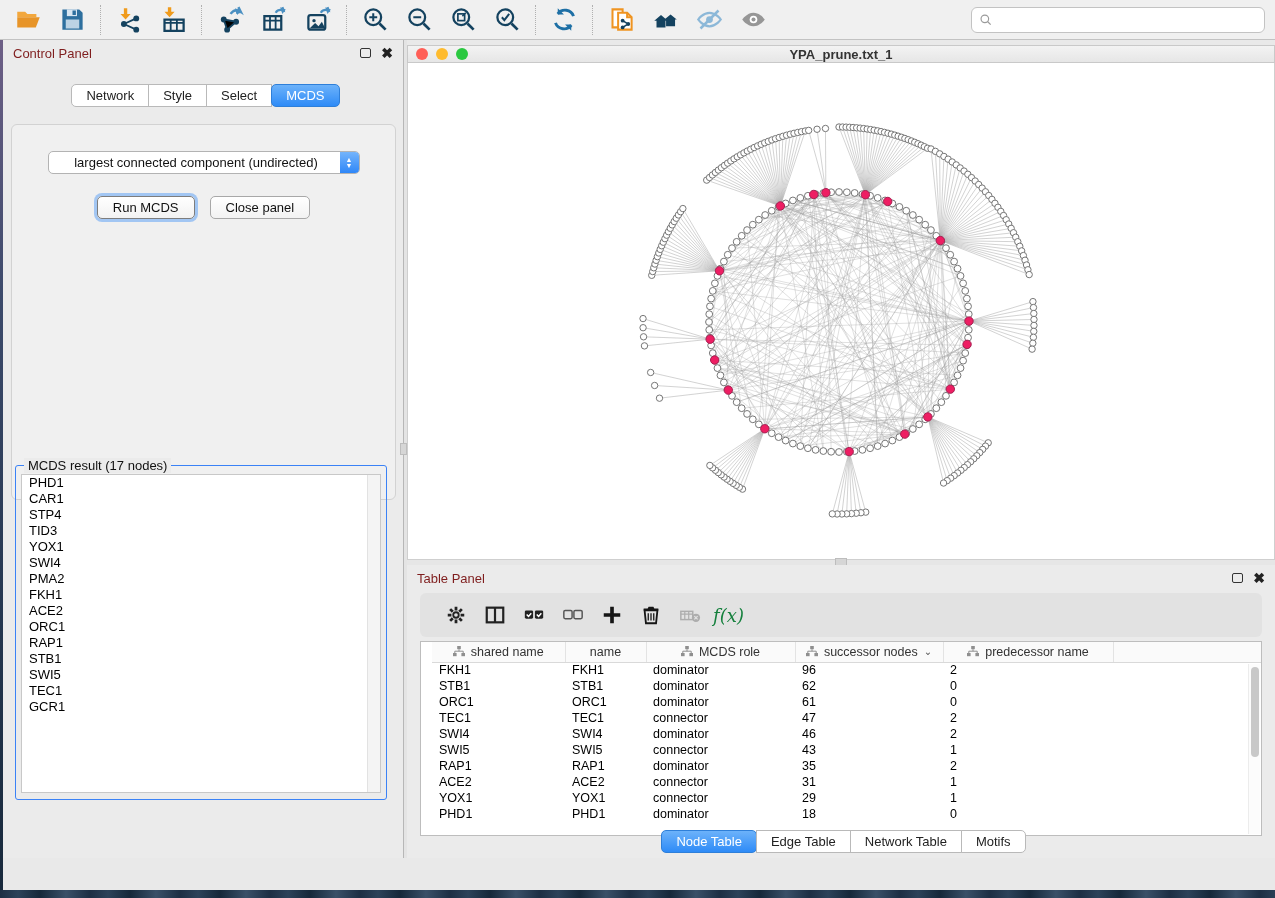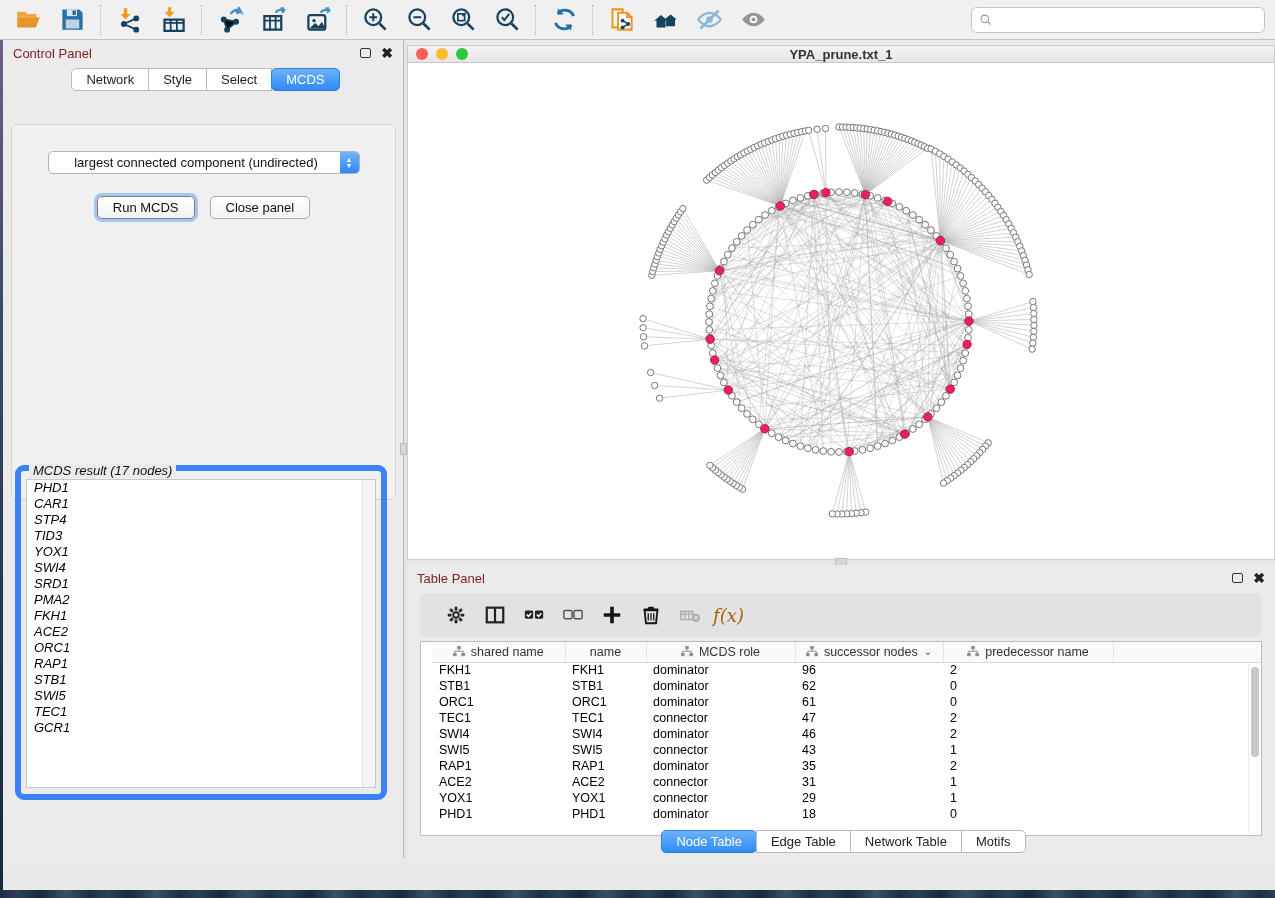--- a/index.html
+++ b/index.html
@@ -25,40 +25,40 @@
   .search-box input { border:none; outline:none; flex:1; font-size:13px; background:transparent;
      font-family:"Liberation Sans", sans-serif; padding-left:5px; }
 
   
   .control-panel { position:absolute; left:3px; top:40px; width:400px; height:818px; background:#ebebeb; }
   .panel-head { height:26px; display:flex; align-items:center; padding:0 10px; }
   .panel-title { font-size:13px; color:#7f1d1d; }
   .panel-head-icons { margin-left:auto; display:flex; gap:10px; align-items:center; }
   .float-glyph { width:11px; height:10px; border:1.5px solid #333; border-radius:2px; display:inline-block; cursor:pointer; }
   .close-glyph { font-size:14px; font-weight:bold; color:#222; line-height:10px; cursor:pointer; }
-  .seg-row { display:flex; justify-content:center; margin-top:2px; position:relative; z-index:2;padding-left:6px; }
+  .seg-row { display:flex; justify-content:center; margin-top:18px; position:relative; z-index:2;padding-left:6px; }
   .seg { background:#fff; border:1px solid #b9b9b9; padding:3px 14px; font-size:13px; color:#222;
      margin-left:-1px; cursor:pointer; }
   .seg:first-child { border-top-left-radius:5px; border-bottom-left-radius:5px; }
   .seg:last-child  { border-top-right-radius:5px; border-bottom-right-radius:5px; }
   .seg.active { background:linear-gradient(#6cb2fa,#2e8bf7); border-color:#2e7fd9; color:#fff; border-radius:5px;text-align:center; }
   .cp-body { position:absolute; left:8px; right:7px; top:84px; height:376px; background:#f0f0f0;
      border:1px solid #d2d2d2; border-radius:6px; padding-top:26px; text-align:center; }
   .opt-label { font-size:13px; color:#111; margin-bottom:12px; }
   .dropdown { width:312px; height:23px; margin:0 auto 22px auto; background:#fff; border:1px solid #b3b3b3;
      border-radius:5px; display:flex; align-items:center; cursor:pointer; }
   .dropdown .dd-text { flex:1; font-size:13px; text-align:center; color:#111; padding-left:4px; }
   .dd-stepper { width:19px; height:21px; border-radius:0 4px 4px 0; background:linear-gradient(#74b4fb,#2f87f8);
      display:flex; flex-direction:column; align-items:center; justify-content:center; color:#fff; font-size:7px; line-height:6px; }
   .btn-row { display:flex; justify-content:center; gap:15px; }
   .btn { background:linear-gradient(#fff,#f2f2f2); border:1px solid #a8a8a8; border-radius:5px;
      font-size:13px; color:#111; padding:3px 15px; cursor:pointer; font-family:"Liberation Sans", sans-serif; }
   .btn.focus-ring { box-shadow:0 0 0 3px rgba(110,170,245,.6); border-color:#7d7d7d; }
   .result-group { position:absolute; left:12px; right:16px; top:425px; bottom:58px;
-     border:6px solid #3b82f6; border-radius:9px;font-style:italic; }
+     border:1px solid #3b82f6; border-radius:3px; }
   .result-legend { position:absolute; top:-8px; left:8px; background:#ebebeb; padding:0 4px; font-size:13px; color:#111; }
   .result-list { position:absolute; left:5px; right:5px; top:8px; bottom:6px; background:#fff;
      border:1px solid #c8c8c8; overflow:hidden; }
   .result-scroll { position:absolute; top:0; right:0; bottom:0; width:13px; background:#f4f4f4; border-left:1px solid #e2e2e2; }
   .mcds-item { font-size:13px; color:#000; line-height:16px; padding-left:7px; }
 
   .v-splitter { position:absolute; left:403px; top:40px; width:4px; height:818px; background:#e4e4e4;
      border-left:1px solid #b7b7b7; cursor:col-resize; }
   .v-splitter .grip { position:absolute; left:-4px; top:403px; width:7px; height:12px; background:#d6d6d6; border:1px solid #bdbdbd; }
 
@@ -80,21 +80,21 @@
   .h-splitter { position:absolute; left:407px; top:560px; width:868px; height:5px; background:#e6e6e6; cursor:row-resize; }
   .h-splitter .grip { position:absolute; left:428px; top:-2px; width:12px; height:8px; background:#d6d6d6; border:1px solid #bdbdbd; }
 
   
   .table-panel { position:absolute; left:407px; top:565px; width:868px; height:293px; background:#ebebeb; }
   .tp-toolbar { position:absolute; left:13px; right:13px; top:28px; height:44px; background:#e2e2e2;
      border-radius:6px; display:flex; align-items:center; padding-left:16px; }
   .tp-btn { width:39px; height:34px; display:flex; align-items:center; justify-content:center; cursor:pointer; }
   .tp-btn svg { width:22px; height:22px; }
   .tp-btn.disabled { cursor:default; }
-  .fx-label { font-family:"DejaVu Serif", serif; font-style:italic; font-size:18px; color:#a16207; }
+  .fx-label { font-family:"DejaVu Serif", serif; font-style:italic; font-size:18px; color:#15803d; }
 
   .data-table-wrap { position:absolute; left:13px; right:13px; top:76px; bottom:22px; background:#fff;
      border:1px solid #bdbdbd; overflow:hidden; }
   table.data { border-collapse:collapse; table-layout:fixed; width:100%;margin-left:11px; }
   table.data th { height:20px; background:#fafafa; border-bottom:1px solid #d9d9d9; border-right:1px solid #e3e3e3;
      font-size:12.5px; font-weight:normal; color:#333; }
   table.data th .th-inner { display:flex; align-items:center; justify-content:center; gap:6px; }
   table.data td { height:16px; font-size:12.5px; color:#000; padding-left:7px; white-space:nowrap; overflow:hidden; }
   td.num { text-align:left; padding-right:18px; }
   .sort-chevron { font-size:10px; color:#555; }
@@ -300,21 +300,20 @@
     <div class="result-group">
       <span class="result-legend">MCDS result (17 nodes)</span>
       <div class="result-list">
         <div id="mcds-list">
             <div class="mcds-item">PHD1</div>
             <div class="mcds-item">CAR1</div>
             <div class="mcds-item">STP4</div>
             <div class="mcds-item">TID3</div>
             <div class="mcds-item">YOX1</div>
             <div class="mcds-item">SWI4</div>
-            <div class="mcds-item">SRD1</div>
             <div class="mcds-item">PMA2</div>
             <div class="mcds-item">FKH1</div>
             <div class="mcds-item">ACE2</div>
             <div class="mcds-item">ORC1</div>
             <div class="mcds-item">RAP1</div>
             <div class="mcds-item">STB1</div>
             <div class="mcds-item">SWI5</div>
             <div class="mcds-item">TEC1</div>
             <div class="mcds-item">GCR1</div>
           </div>

